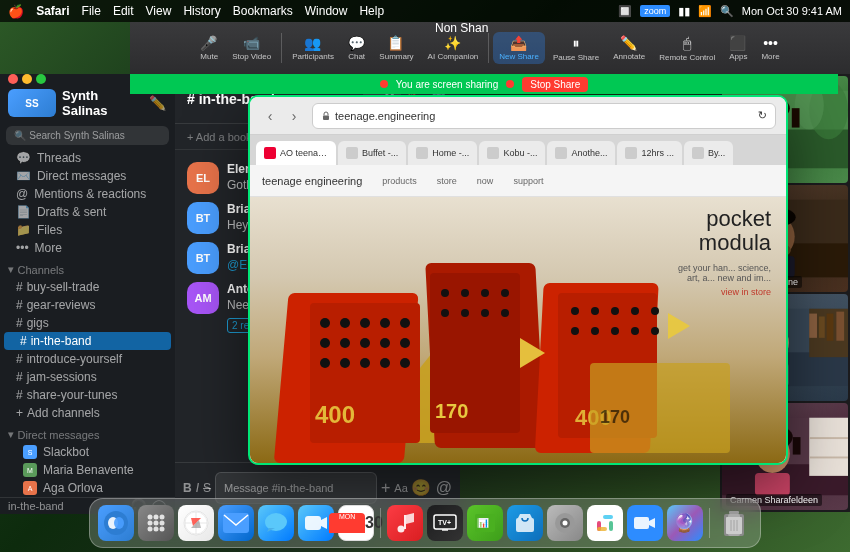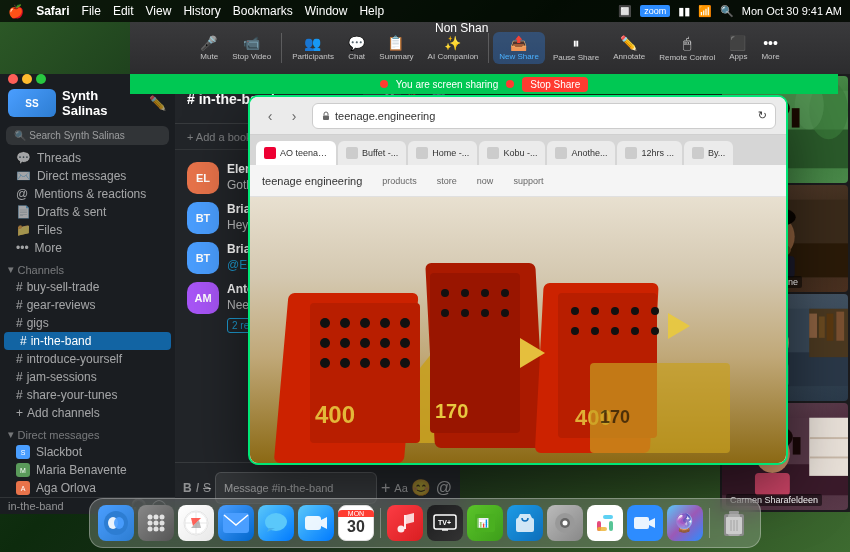--- a/index.html
+++ b/index.html
@@ -177,21 +177,21 @@
       color: rgba(255,255,255,0.6);
       cursor: pointer;
       display: flex;
       align-items: center;
       gap: 4px;
       height: 22px;
     }
     .channel-item.active { background: #1264a3; color: white; border-radius: 4px; margin: 0 4px; }
 
     .dm-item {
-      padding: 2px 8px 2px 16px;
+      padding: 2px 8px 2px 23px;
       font-size: 12px;
       color: rgba(255,255,255,0.6);
       cursor: pointer;
       display: flex;
       align-items: center;
       gap: 6px;
       height: 22px;
     }
     .dm-avatar {
       width: 14px; height: 14px;
@@ -871,20 +871,26 @@
       <div class="te-nav">
         <span class="te-logo">teenage engineering</span>
         <span class="te-nav-item">products</span>
         <span class="te-nav-item">store</span>
         <span class="te-nav-item">now</span>
         <span class="te-nav-item">support</span>
       </div>
 
       <div class="te-hero">
 
+        <div style="position:absolute;top:10px;right:15px;text-align:right;">
+          <div style="font-size:22px;font-weight:300;color:#222;line-height:1.1;">pocket</div>
+          <div style="font-size:22px;font-weight:300;color:#222;line-height:1.1;">modula</div>
+          <div style="font-size:9px;color:#555;margin-top:8px;max-width:100px;text-align:right;">get your han... science, art, a... new and im...</div>
+          <div style="font-size:9px;color:#c0392b;margin-top:4px;cursor:pointer;">view in store</div>
+        </div>
 
         <svg width="520" height="300" viewBox="0 0 520 300" style="position:absolute;bottom:0;left:-10px;">
 
           <polygon points="120,280 200,180 280,280" fill="#c8a020" opacity="0.9"></polygon>
 
           <rect x="60" y="130" width="130" height="170" rx="6" fill="#cc2200" transform="skewX(-5)"></rect>
           <rect x="70" y="140" width="110" height="140" rx="4" fill="#b81e00"></rect>
 
           <circle cx="85" cy="160" r="5" fill="#111"></circle>
           <circle cx="105" cy="160" r="5" fill="#111"></circle>
@@ -1087,21 +1093,21 @@
           <path d="M6 18 L4 22 L12 18" fill="#4ab0e8"></path>
         </svg>
     </div>
     <div class="dock-icon" style="background:linear-gradient(135deg,#5ac8fa,#007aff);">
       <svg width="26" height="26" viewBox="0 0 26 26">
           <rect x="2" y="6" width="16" height="14" rx="3" fill="white" opacity="0.9"></rect>
           <polygon points="18,10 24,7 24,19 18,16" fill="white" opacity="0.9"></polygon>
         </svg>
     </div>
     <div class="dock-icon" style="background:white;border:1px solid #ddd;">
-      <div style="display:flex;flex-direction:column;align-items:center;">
+      <div style="display:flex;">
         <div style="background:#ff3b30;color:white;width:36px;font-size:7px;text-align:center;border-radius:4px 4px 0 0;">MON</div>
         <div style="font-size:16px;font-weight:bold;color:#333;line-height:1.2;">30</div>
       </div>
     </div>
     <div class="dock-separator"></div>
     <div class="dock-icon" style="background:linear-gradient(135deg,#fc3c44,#d91e21);">
       <svg width="22" height="22" viewBox="0 0 22 22">
           <circle cx="7" cy="17" r="3.5" fill="white" opacity="0.9"></circle>
           <rect x="10" y="3" width="2" height="14" fill="white" opacity="0.9"></rect>
           <path d="M12 3 L20 1 L20 10 L12 12 Z" fill="white" opacity="0.8"></path>

